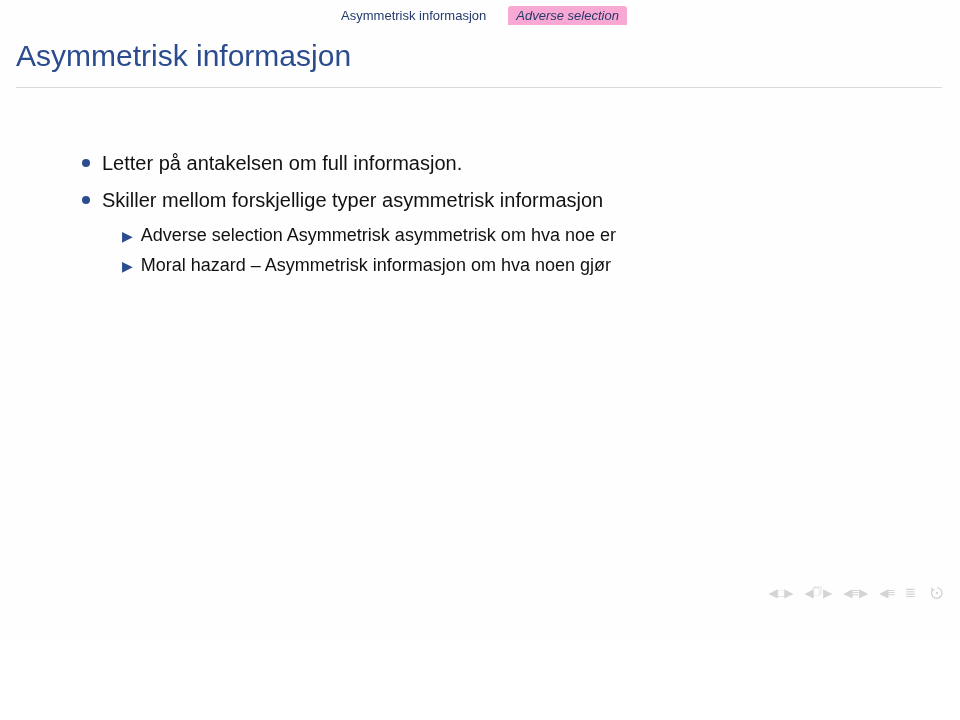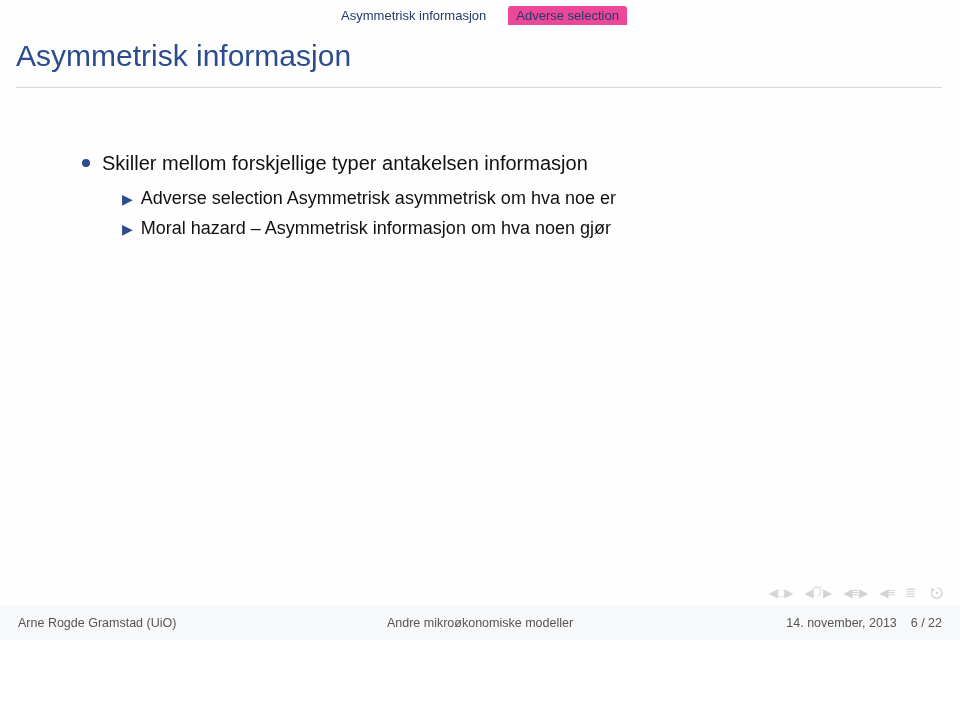--- a/index.html
+++ b/index.html
@@ -1,20 +1,20 @@
 <!DOCTYPE html>
 <html><head>
 <meta charset="utf-8">
 <style>
   * { box-sizing: border-box; margin: 0; padding: 0; }
   html, body { width: 960px; height: 720px; font-family: "Helvetica Neue", Helvetica, Arial, sans-serif; background: #fff; overflow: hidden; }
   .slide { position: relative; width: 960px; height: 640px; background: #fefefe; }
   .header { display: flex; justify-content: center; gap: 14px; padding-top: 6px; }
   .tab { font-size: 13px; padding: 2px 8px; color: #233a6a; }
-  .tab-active { background: #ec4899; border-top-left-radius: 3px; border-top-right-radius: 3px; }
+  .tab-active { background: #f9a8d4; border-top-left-radius: 3px; border-top-right-radius: 3px; font-style: italic; }
   .title-row { display:flex; align-items:center; gap:10px; margin: 14px 0 0 16px;}
   .title { color: #2b4d8f; font-size: 30px; font-weight: 400; }
   .title-rule { height:1px; background:#d9d9d9; margin: 14px 18px 0 16px; }
   .body { margin: 60px 54px 0 82px; font-size: 20px; line-height: 1.55; color: #111; }
   .b-item { display:flex; align-items:flex-start; margin-bottom: 6px; }
   .bullet-dot { width:8px; height:8px; border-radius:50%; background:#2b4d8f; margin-top:11px; margin-right:12px; flex:none; }
   .sub-list { margin: 2px 0 4px 40px; }
   .s-item { display:flex; align-items:flex-start; margin-bottom: 2px; font-size: 18px; }
   .tri { color:#2b4d8f; margin-right: 8px; font-size: 14px; margin-top: 4px; flex:none; }
   .footer { position:absolute; left:0; right:0; bottom:0; height:34px; background:#f7f8fa; border-top: 0; display:flex; align-items:center; font-size:12.5px; color:#555; }
@@ -40,21 +40,25 @@
   </div>
 
   <div class="title-row">
     <h1 class="title">Asymmetrisk informasjon</h1>
   </div>
   <div class="title-rule"></div>
 
   <div class="body">
     <div class="b-item">
       <span class="bullet-dot"></span>
-      <span>Skiller mellom forskjellige typer antakelsen informasjon</span>
+      <span>Letter på antakelsen om full informasjon.</span>
+    </div>
+    <div class="b-item">
+      <span class="bullet-dot"></span>
+      <span>Skiller mellom forskjellige typer asymmetrisk informasjon</span>
     </div>
     <div class="sub-list">
       <div class="s-item">
         <span class="tri">▶</span>
         <span>Adverse selection Asymmetrisk asymmetrisk om hva noe er</span>
       </div>
       <div class="s-item">
         <span class="tri">▶</span>
         <span>Moral hazard – Asymmetrisk informasjon om hva noen gjør</span>
       </div>
@@ -84,21 +88,14 @@
     <span class="eq" style="margin-left:-4px;">≣</span>
     <span class="cycle">
       <svg viewBox="0 0 16 16">
         <path d="M8 2 A6 6 0 1 1 2.5 5" fill="none" stroke="#cfcfcf" stroke-width="1.4"></path>
         <path d="M2 2 L2.5 5 L5.2 4" fill="none" stroke="#cfcfcf" stroke-width="1.4"></path>
         <circle cx="8" cy="8" r="1.3" fill="#cfcfcf"></circle>
       </svg>
     </span>
   </div>
 
-  <div class="footer">
-    <span class="foot-left">Arne Rogde Gramstad (UiO)</span>
-    <span class="foot-center">Andre mikroøkonomiske modeller</span>
-    <span class="foot-right">
-      <span>14. november, 2013</span>&nbsp;&nbsp;&nbsp;&nbsp;<span>6 / 22</span>
-    </span>
-  </div>
 
 </div>
 
 </body></html>

